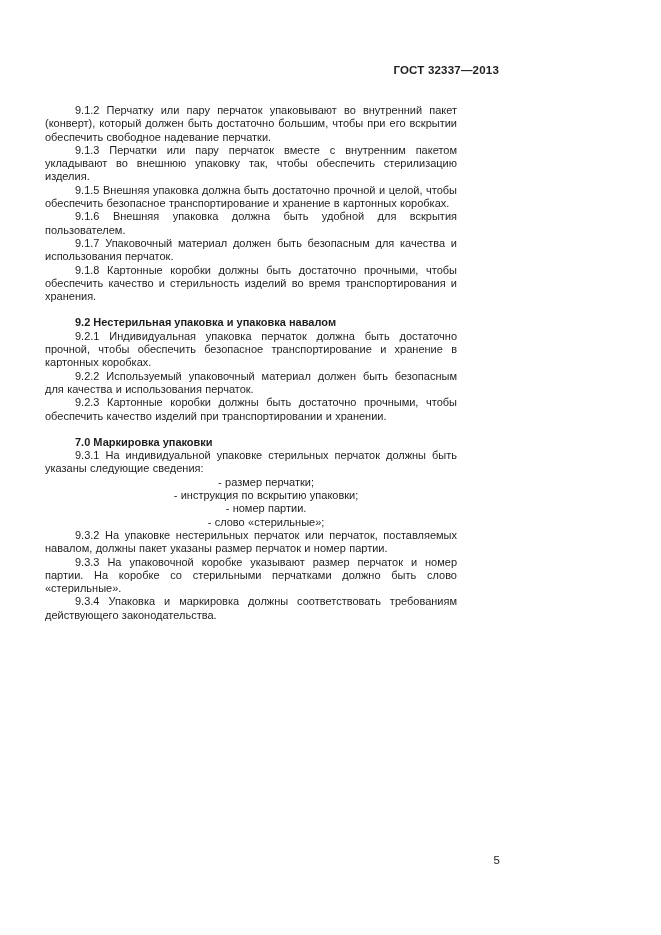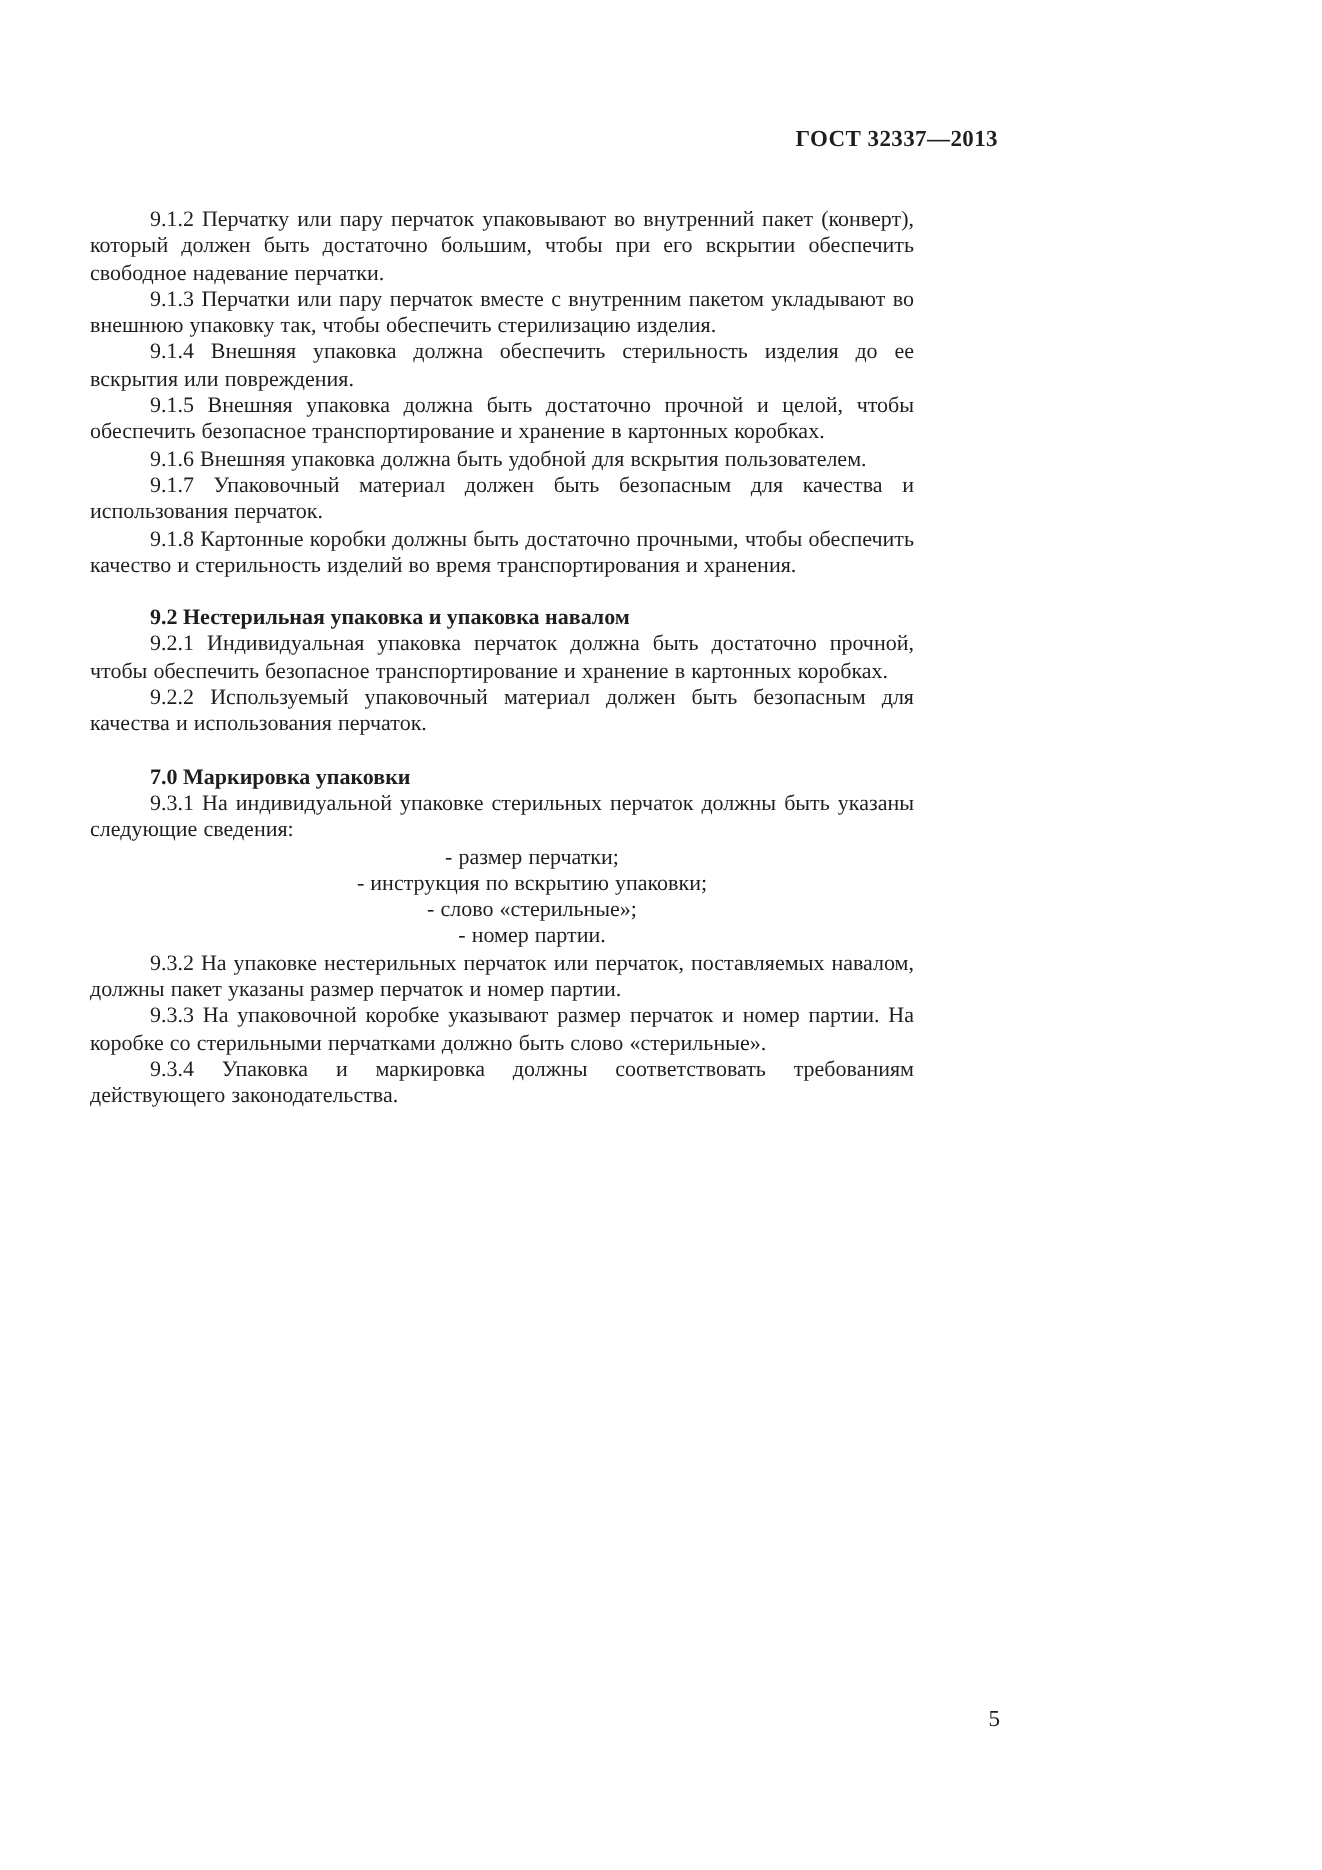--- a/index.html
+++ b/index.html
@@ -5,21 +5,21 @@
   html, body {
     margin: 0;
     padding: 0;
     background: #ffffff;
   }
   .page {
     position: relative;
     width: 577px;
     height: 935px;
     background: #ffffff;
-    font-family: Liberation Serif, serif;
+    font-family: Liberation Sans, sans-serif;
     color: #1e1e1e;
     overflow: hidden;
   }
   .doc-header {
     margin: 64px 78px 0 45px;
     text-align: right;
     font-size: 11.5px;
     font-weight: bold;
     line-height: 13px;
     letter-spacing: 0.2px;
@@ -61,40 +61,40 @@
 
   <div class="doc-header">
     <span>ГОСТ 32337—2013</span>
   </div>
 
   <div class="content">
 
     <section>
       <p>9.1.2 Перчатку или пару перчаток упаковывают во внутренний пакет (конверт), который должен быть достаточно большим, чтобы при его вскрытии обеспечить свободное надевание перчатки.</p>
       <p>9.1.3 Перчатки или пару перчаток вместе с внутренним пакетом укладывают во внешнюю упаковку так, чтобы обеспечить стерилизацию изделия.</p>
-      <p>9.1.4 Внешняя упаковка должна обеспечить стерильность изделия до ее вскрытия или повреждения.</p>
       <p>9.1.5 Внешняя упаковка должна быть достаточно прочной и целой, чтобы обеспечить безопасное транспортирование и хранение в картонных коробках.</p>
       <p>9.1.6 Внешняя упаковка должна быть удобной для вскрытия пользователем.</p>
       <p>9.1.7 Упаковочный материал должен быть безопасным для качества и использования перчаток.</p>
       <p>9.1.8 Картонные коробки должны быть достаточно прочными, чтобы обеспечить качество и стерильность изделий во время транспортирования и хранения.</p>
     </section>
 
     <section>
       <h2 class="sec-heading">9.2 Нестерильная упаковка и упаковка навалом</h2>
       <p>9.2.1 Индивидуальная упаковка перчаток должна быть достаточно прочной, чтобы обеспечить безопасное транспортирование и хранение в картонных коробках.</p>
       <p>9.2.2 Используемый упаковочный материал должен быть безопасным для качества и использования перчаток.</p>
+      <p>9.2.3 Картонные коробки должны быть достаточно прочными, чтобы обеспечить качество изделий при транспортировании и хранении.</p>
     </section>
 
     <section>
       <h2 class="sec-heading">7.0 Маркировка упаковки</h2>
       <p>9.3.1 На индивидуальной упаковке стерильных перчаток должны быть указаны следующие сведения:</p>
       <p class="list-line">- размер перчатки;</p>
       <p class="list-line">- инструкция по вскрытию упаковки;</p>
+      <p class="list-line">- номер партии.</p>
       <p class="list-line">- слово «стерильные»;</p>
-      <p class="list-line">- номер партии.</p>
       <p>9.3.2 На упаковке нестерильных перчаток или перчаток, поставляемых навалом, должны пакет указаны размер перчаток и номер партии.</p>
       <p>9.3.3 На упаковочной коробке указывают размер перчаток и номер партии. На коробке со стерильными перчатками должно быть слово «стерильные».</p>
       <p>9.3.4 Упаковка и маркировка должны соответствовать требованиям действующего законодательства.</p>
     </section>
 
   </div>
 
   <div class="page-number">5</div>
 
 </div>

